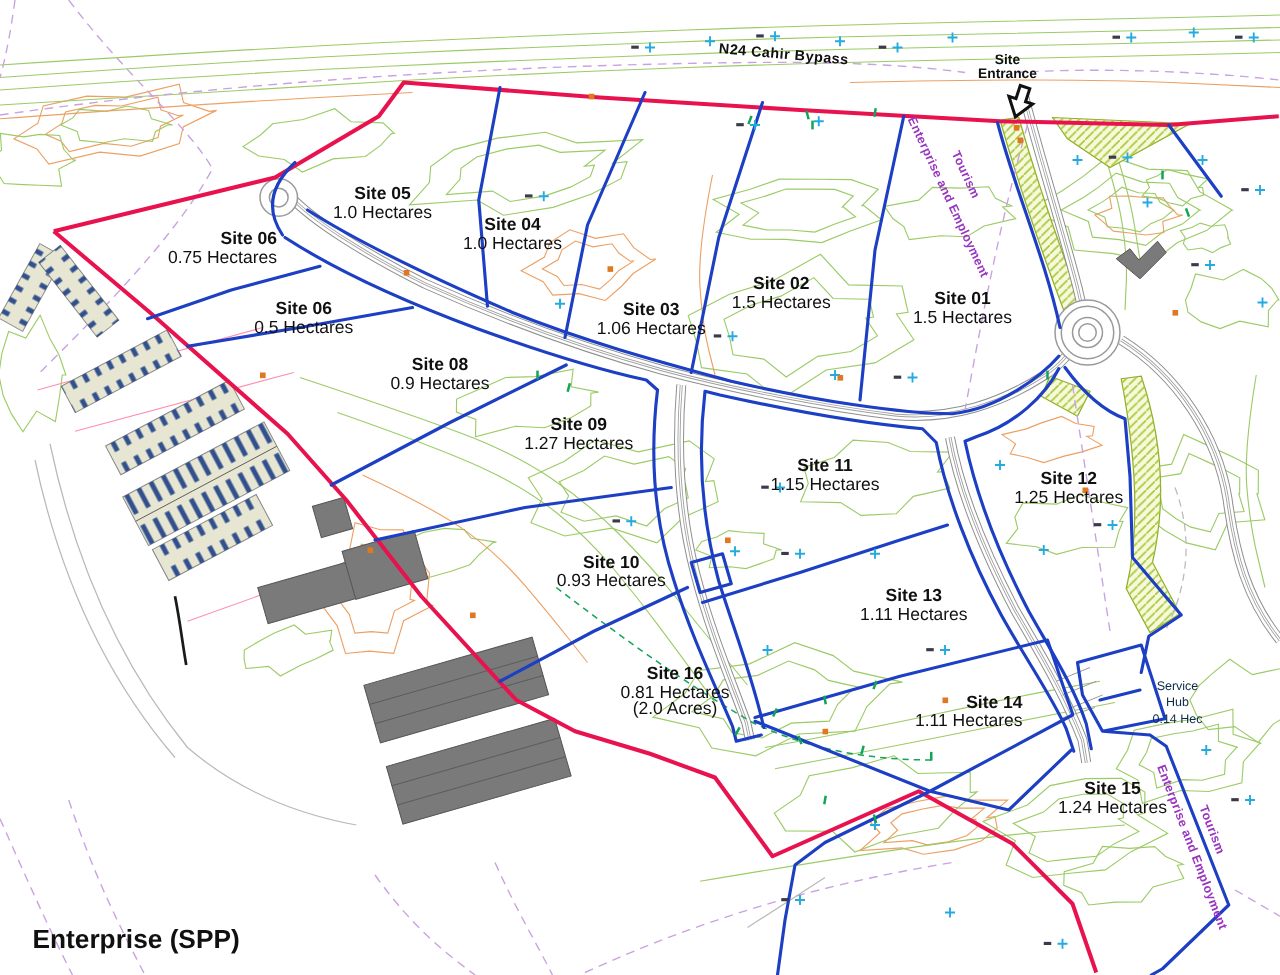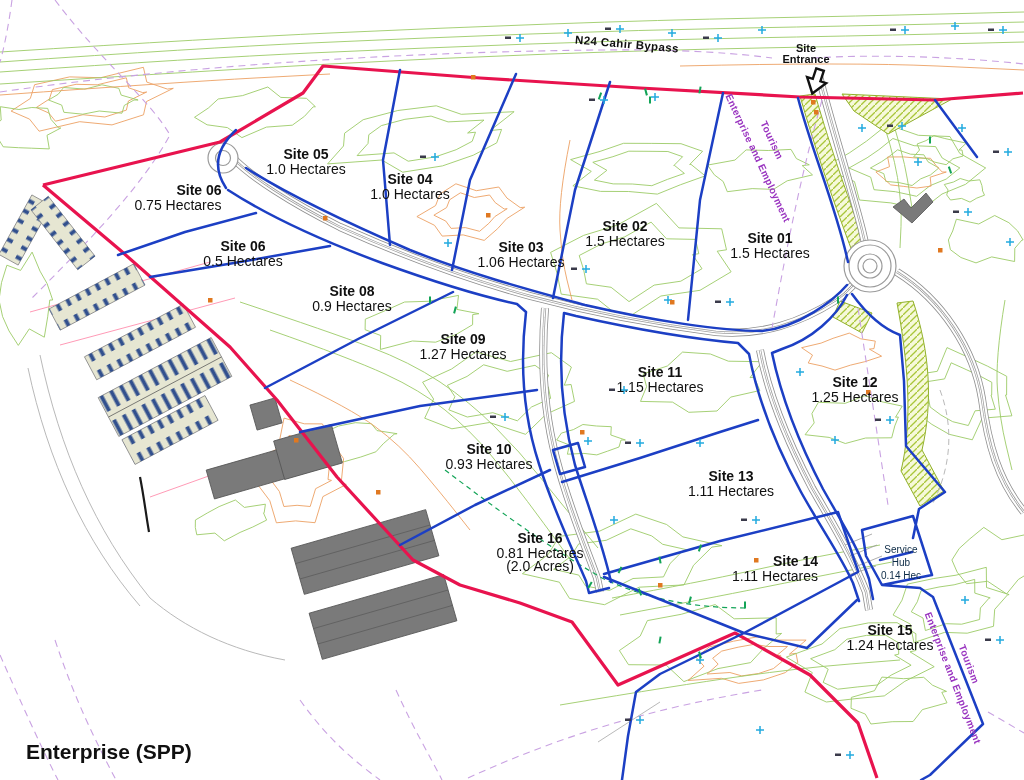--- a/index.html
+++ b/index.html
@@ -35,21 +35,21 @@
   .arrow{fill:#fff;stroke:#111;stroke-width:2.4;}
   
   .lbl{position:absolute;color:#101010;white-space:nowrap;}
   .site-label{position:absolute;transform:translate(-50%,0);text-align:center;color:#101010;}
   .site-name{font-weight:bold;font-size:14px;white-space:nowrap;display:block;line-height:17px;}
   .site-area{font-size:14px;white-space:nowrap;display:block;line-height:13px;}
   #bypass-label{font-weight:bold;font-size:11.5px;letter-spacing:.4px;transform:translate(-50%,-50%) rotate(5deg);}
   #entrance-label{font-weight:bold;font-size:11px;text-align:center;line-height:11px;transform:translate(-50%,0);}
   #indicative-label{font-weight:bold;font-size:21px;}
   .corridor{font-size:10px;color:var(--ptxt);font-weight:bold;letter-spacing:.3px;transform-origin:center;}
-  #service-hub-label{font-size:10px;text-align:center;line-height:13px;transform:translate(-50%,0);color:#0d2b46;}
+  #service-hub-label{font-size:10px;text-align:center;line-height:13px;transform:translate(-50%,0);color:#0d2b46;margin-left:41px;}
 </style>
 </head>
 <body>
 
 <div id="map">
 
 <svg id="linework" width="1024" height="780" viewBox="0 0 1024 780">
   <defs>
     <pattern id="units" width="11" height="30" patternUnits="userSpaceOnUse">
       <rect x="3.5" y="5" width="4" height="20" fill="var(--unit)"></rect>

